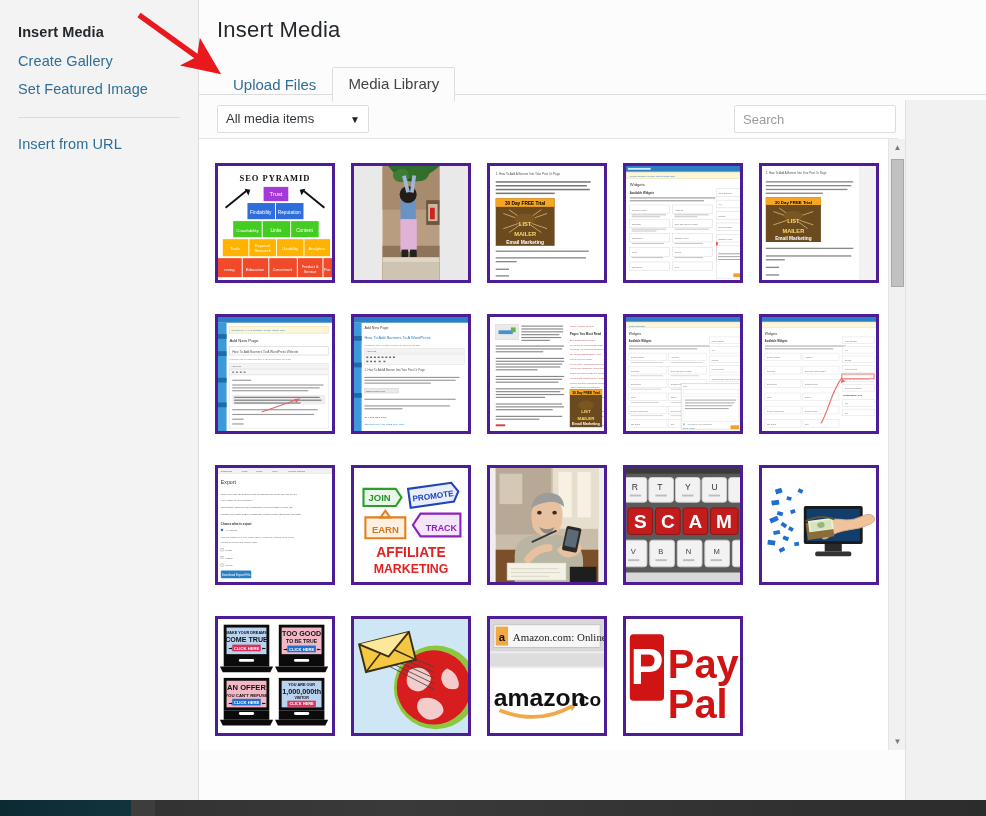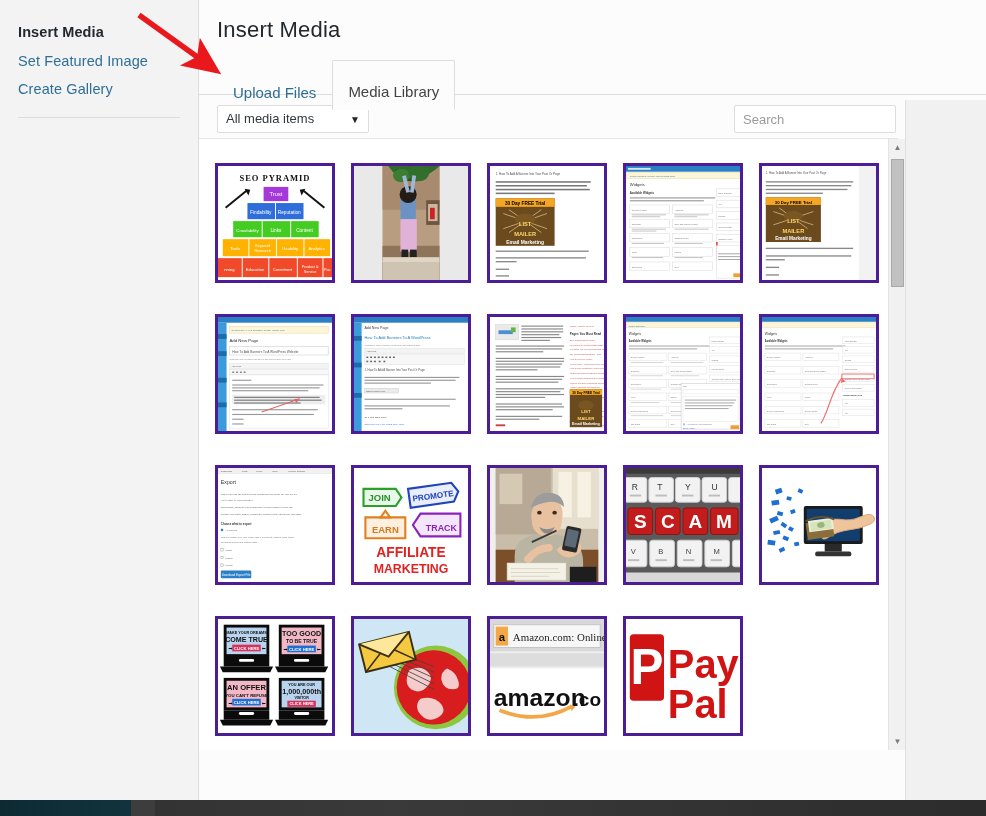--- a/index.html
+++ b/index.html
@@ -74,21 +74,22 @@
     cursor: pointer;
     vertical-align: bottom;
     z-index: 2;
   }
   .tab.selected {
     color: #444;
     background: #fcfcfc;
     border: 1px solid #ddd;
     border-bottom-color: #fcfcfc;
     border-radius: 2px 2px 0 0;
-    padding: 22px 15px 9px 15px;
+    padding: 7px 15px 9px 15px;
+    margin-top: 7px;
   }
 
   
   #toolbar {
     height: 52px;
     padding: 10px 18px 0 18px;
     position: relative;
   }
   #filter-select {
     width: 152px; height: 28px;
@@ -209,26 +210,29 @@
 </head>
 <body>
 
 <div id="modal">
 
   <div id="menu">
     <div class="menu-item active">
       <span>Insert Media</span>
     </div>
     <div class="menu-item">
+      <span>Create Gallery</span>
+    </div>
+    <div class="menu-item">
       <span>Set Featured Image</span>
     </div>
+    <div class="menu-sep"></div>
     <div class="menu-item">
-      <span>Create Gallery</span>
+      <span>Insert from URL</span>
     </div>
-    <div class="menu-sep"></div>
   </div>
 
   <div id="pane">
 
     <div id="title">Insert Media</div>
 
     <div id="tabs">
       <span class="tab">Upload Files</span><span class="tab selected">Media Library</span>
     </div>
 

